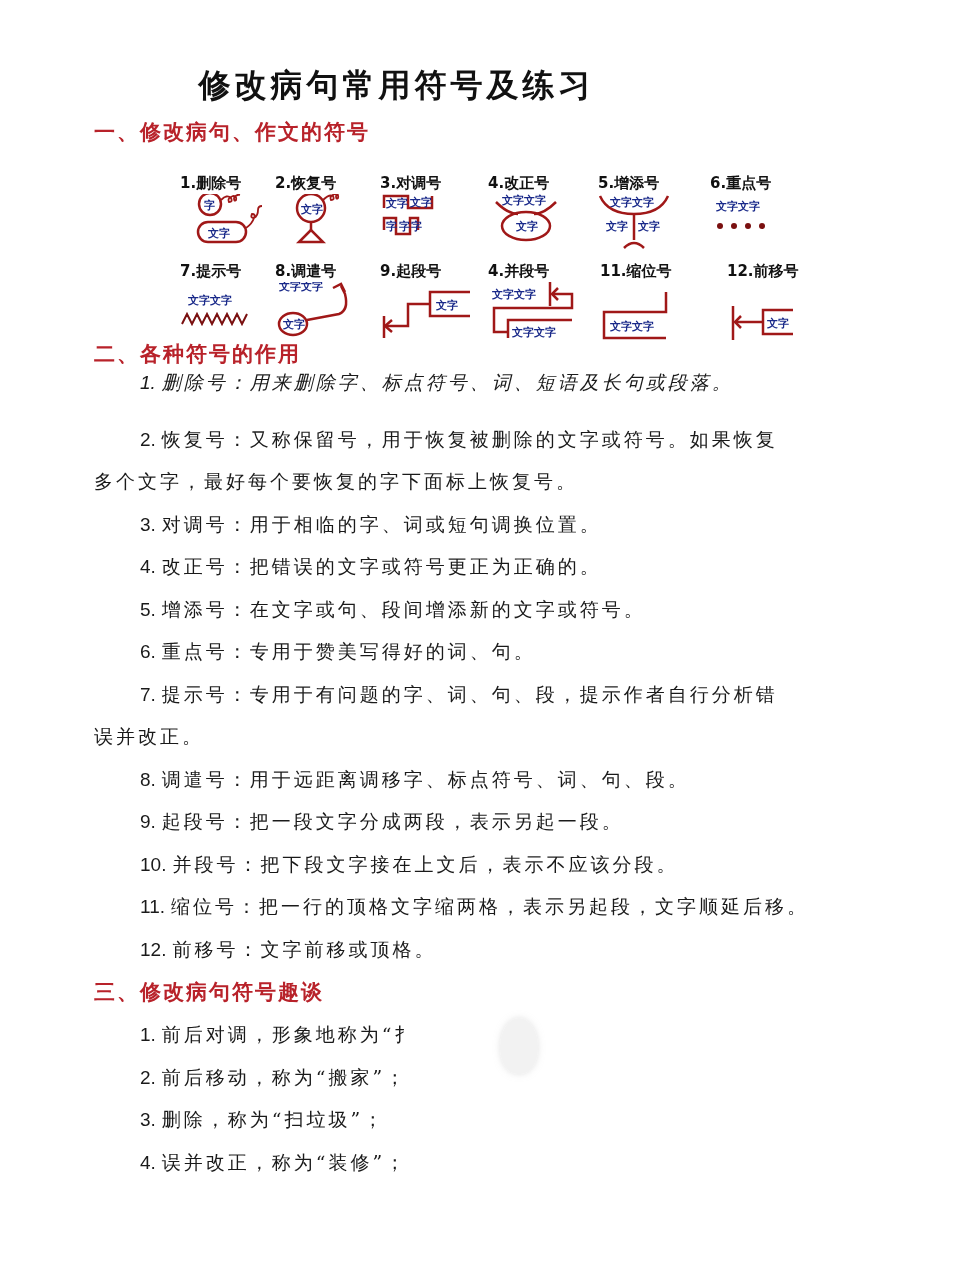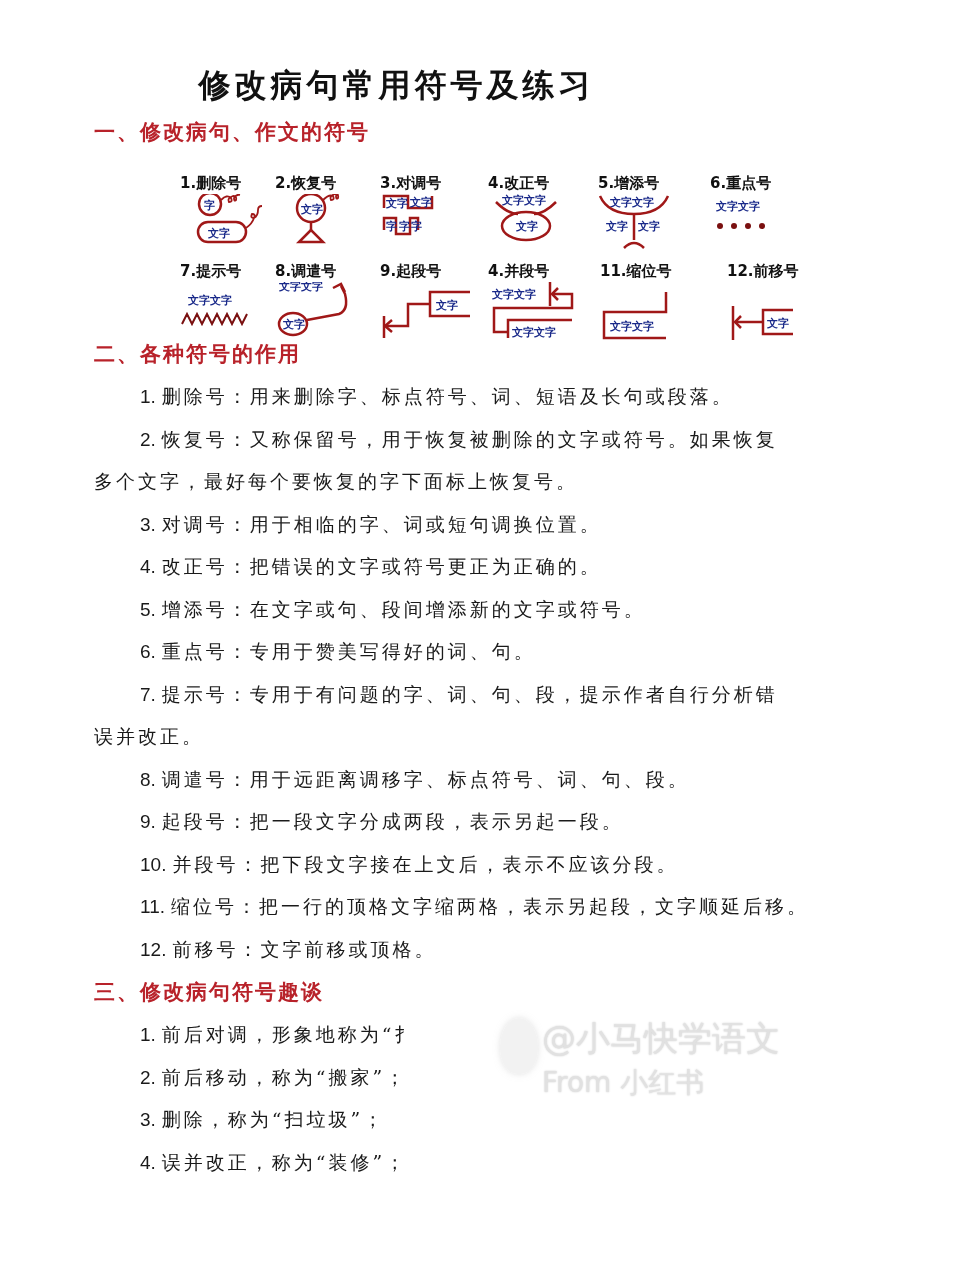--- a/index.html
+++ b/index.html
@@ -176,21 +176,21 @@
       <path d="M8 40 L36 40" fill="none" stroke="#a01818" stroke-width="2.5"></path>
       <path d="M14 34 L8 40 L14 46" fill="none" stroke="#a01818" stroke-width="2.5"></path>
       <path d="M66 28 L36 28 L36 52 L66 52" fill="none" stroke="#a01818" stroke-width="2.5"></path>
       <text x="40" y="45" font-size="11" fill="#1a2a8a" font-weight="bold">文字</text>
     </svg>
   </div>
 </div>
 
 <div class="section-heading" style="top:340px;">二、各种符号的作用</div>
 
-<div class="body-line" style="left:140px; top:384px;"><span class="num">1.</span><span>删除号：用来删除字、标点符号、词、短语及长句或段落。</span></div>
+<div class="body-line" style="left:140px; top:370px;font-style:italic;"><span class="num">1.</span><span>删除号：用来删除字、标点符号、词、短语及长句或段落。</span></div>
 <div class="body-line" style="left:140px; top:427px;"><span class="num">2.</span><span>恢复号：又称保留号，用于恢复被删除的文字或符号。如果恢复</span></div>
 <div class="body-line" style="left:94px; top:469px;">多个文字，最好每个要恢复的字下面标上恢复号。</div>
 <div class="body-line" style="left:140px; top:512px;"><span class="num">3.</span><span>对调号：用于相临的字、词或短句调换位置。</span></div>
 <div class="body-line" style="left:140px; top:554px;"><span class="num">4.</span><span>改正号：把错误的文字或符号更正为正确的。</span></div>
 <div class="body-line" style="left:140px; top:597px;"><span class="num">5.</span><span>增添号：在文字或句、段间增添新的文字或符号。</span></div>
 <div class="body-line" style="left:140px; top:639px;"><span class="num">6.</span><span>重点号：专用于赞美写得好的词、句。</span></div>
 <div class="body-line" style="left:140px; top:682px;"><span class="num">7.</span><span>提示号：专用于有问题的字、词、句、段，提示作者自行分析错</span></div>
 <div class="body-line" style="left:94px; top:724px;">误并改正。</div>
 <div class="body-line" style="left:140px; top:767px;"><span class="num">8.</span><span>调遣号：用于远距离调移字、标点符号、词、句、段。</span></div>
 <div class="body-line" style="left:140px; top:809px;"><span class="num">9.</span><span>起段号：把一段文字分成两段，表示另起一段。</span></div>
@@ -200,15 +200,13 @@
 
 <div class="section-heading" style="top:978px;">三、修改病句符号趣谈</div>
 
 <div class="body-line" style="left:140px; top:1022px;"><span class="num">1.</span><span>前后对调，形象地称为“扌</span></div>
 <div class="body-line" style="left:140px; top:1065px;"><span class="num">2.</span><span>前后移动，称为“搬家”；</span></div>
 <div class="body-line" style="left:140px; top:1107px;"><span class="num">3.</span><span>删除，称为“扫垃圾”；</span></div>
 <div class="body-line" style="left:140px; top:1150px;"><span class="num">4.</span><span>误并改正，称为“装修”；</span></div>
 
 <div class="watermark">
   <div class="wm-bubble"></div>
-  <div class="wm-line1">@小马快学语文</div>
-  <div class="wm-line2">From 小红书</div>
 </div>
 
 </body></html>

